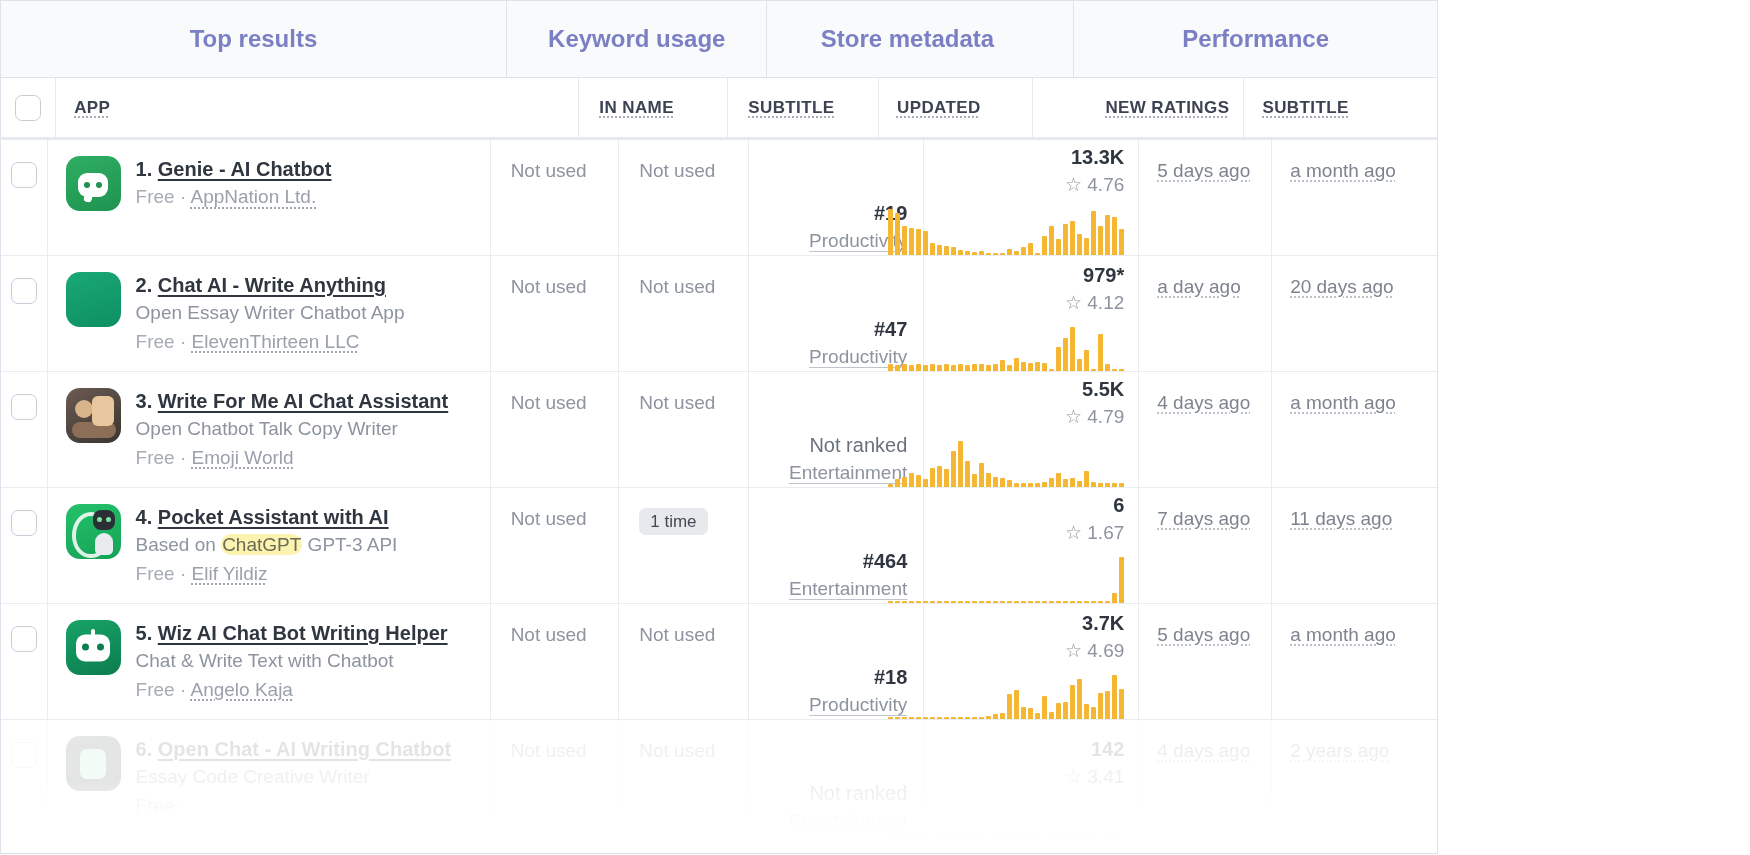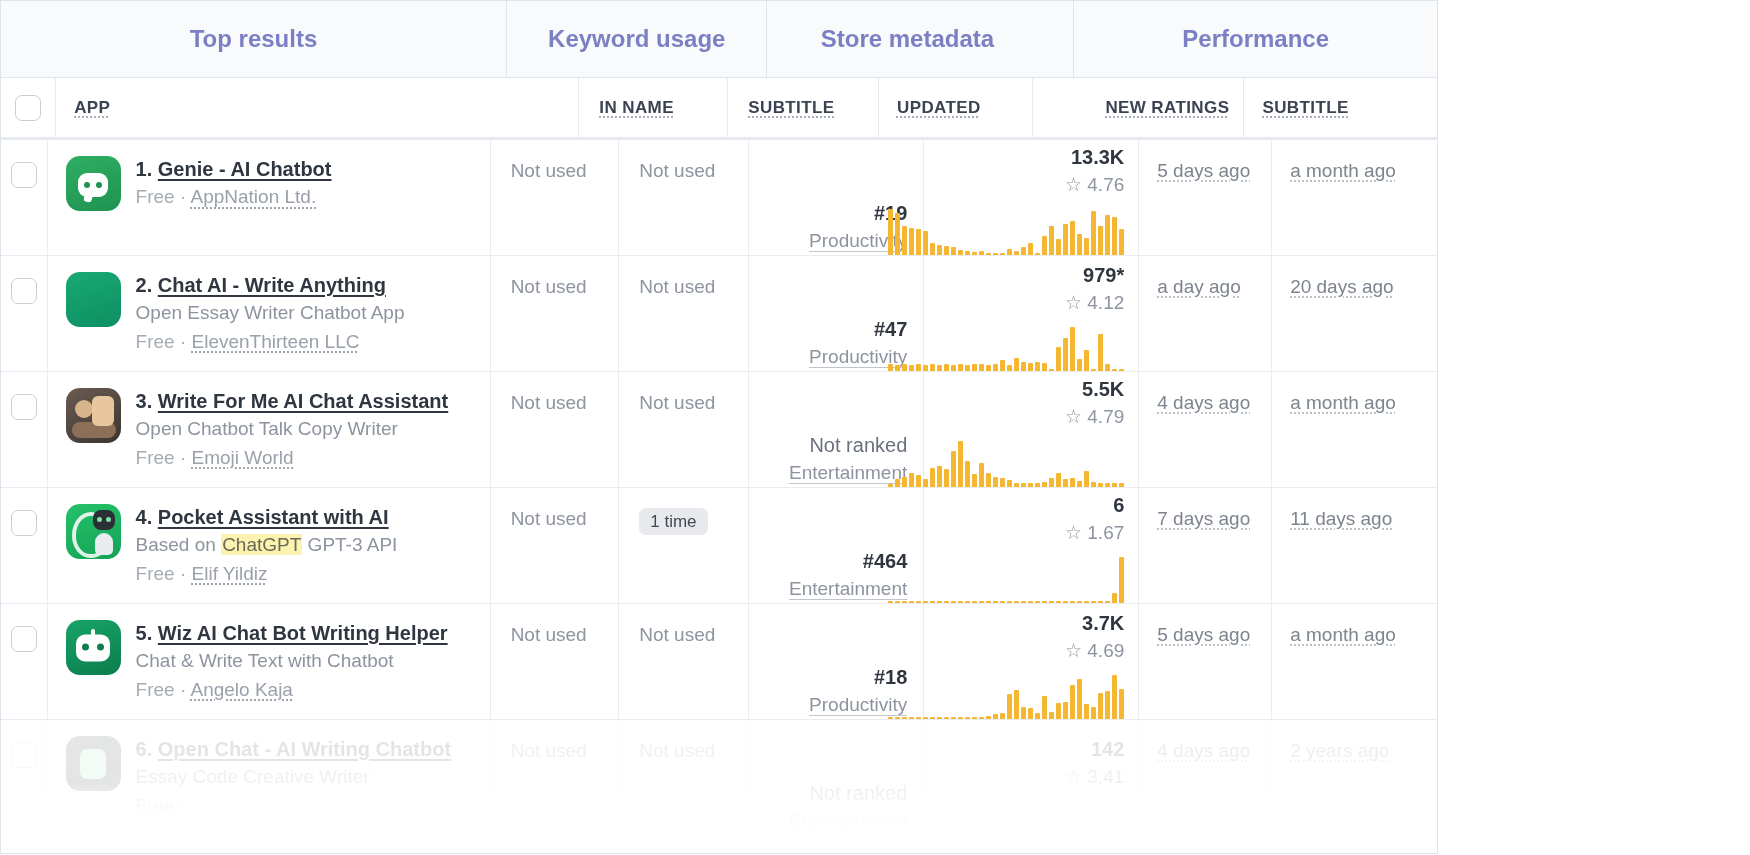--- a/index.html
+++ b/index.html
@@ -106,21 +106,21 @@
   .appsub{
     font-size:19px;color:#8d949f;line-height:1.38;margin-top:2px;white-space:nowrap;
   }
   .appmeta{
     font-size:19px;color:#a6acb5;line-height:1.38;margin-top:2px;white-space:nowrap;
   }
   .appmeta .dev{
     color:#9aa1ab;text-decoration:underline;text-decoration-style:dotted;
     text-underline-offset:4px;cursor:pointer;
   }
-  .hl{background:#fdf3b0;color:#6a6a55;border-radius:0;padding:0 1px;}
+  .hl{background:#fdf3b0;color:#6a6a55;border-radius:10px;padding:0 1px;}
 
   .notused{font-size:19px;color:#8d949f;}
   .badge{
     display:inline-block;background:#e7e9ed;color:#434a54;
     border-radius:7px;font-size:17px;padding:5px 11px;line-height:1;
     white-space:nowrap;
   }
 
   .rankval{font-size:20px;font-weight:700;color:#2f3640;line-height:1.3;}
   .rankcat{

